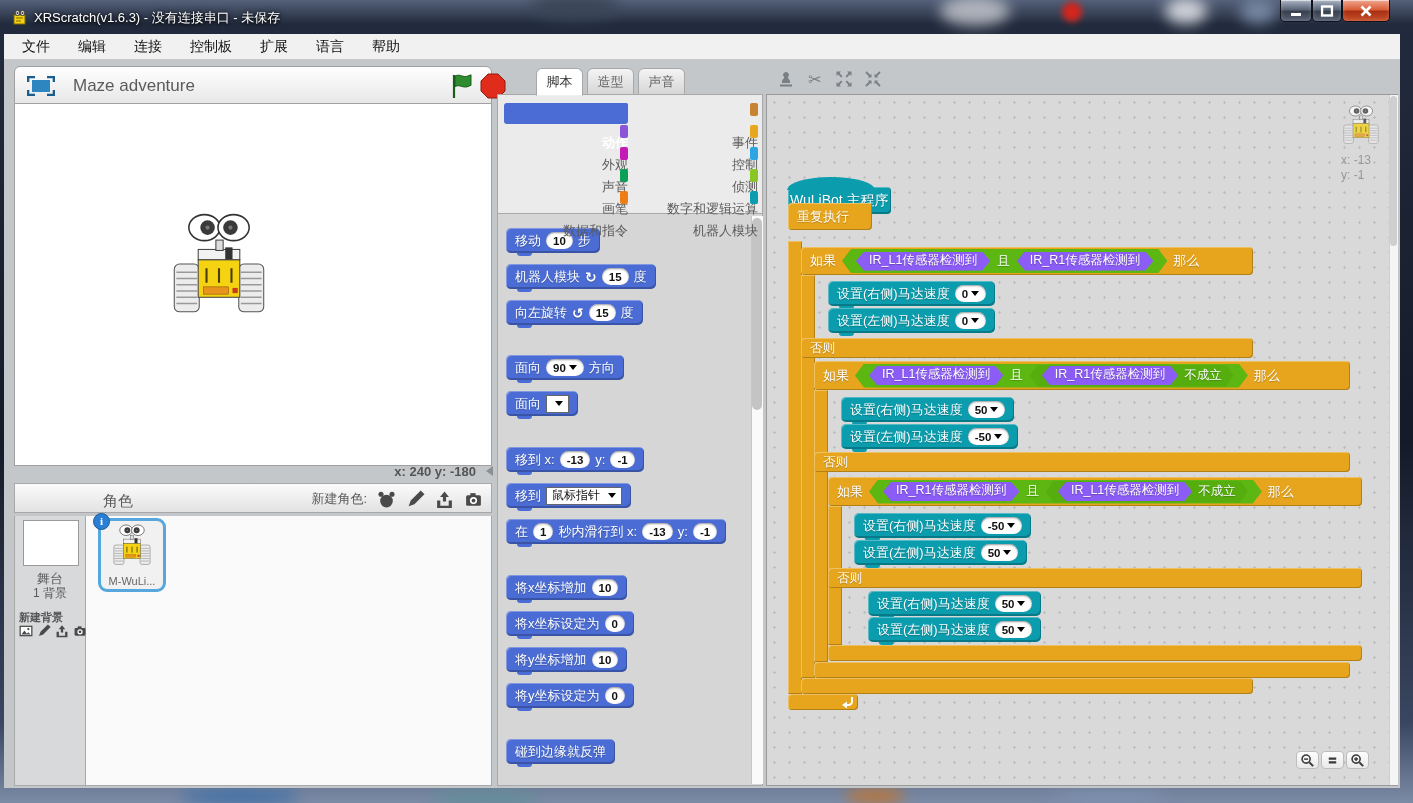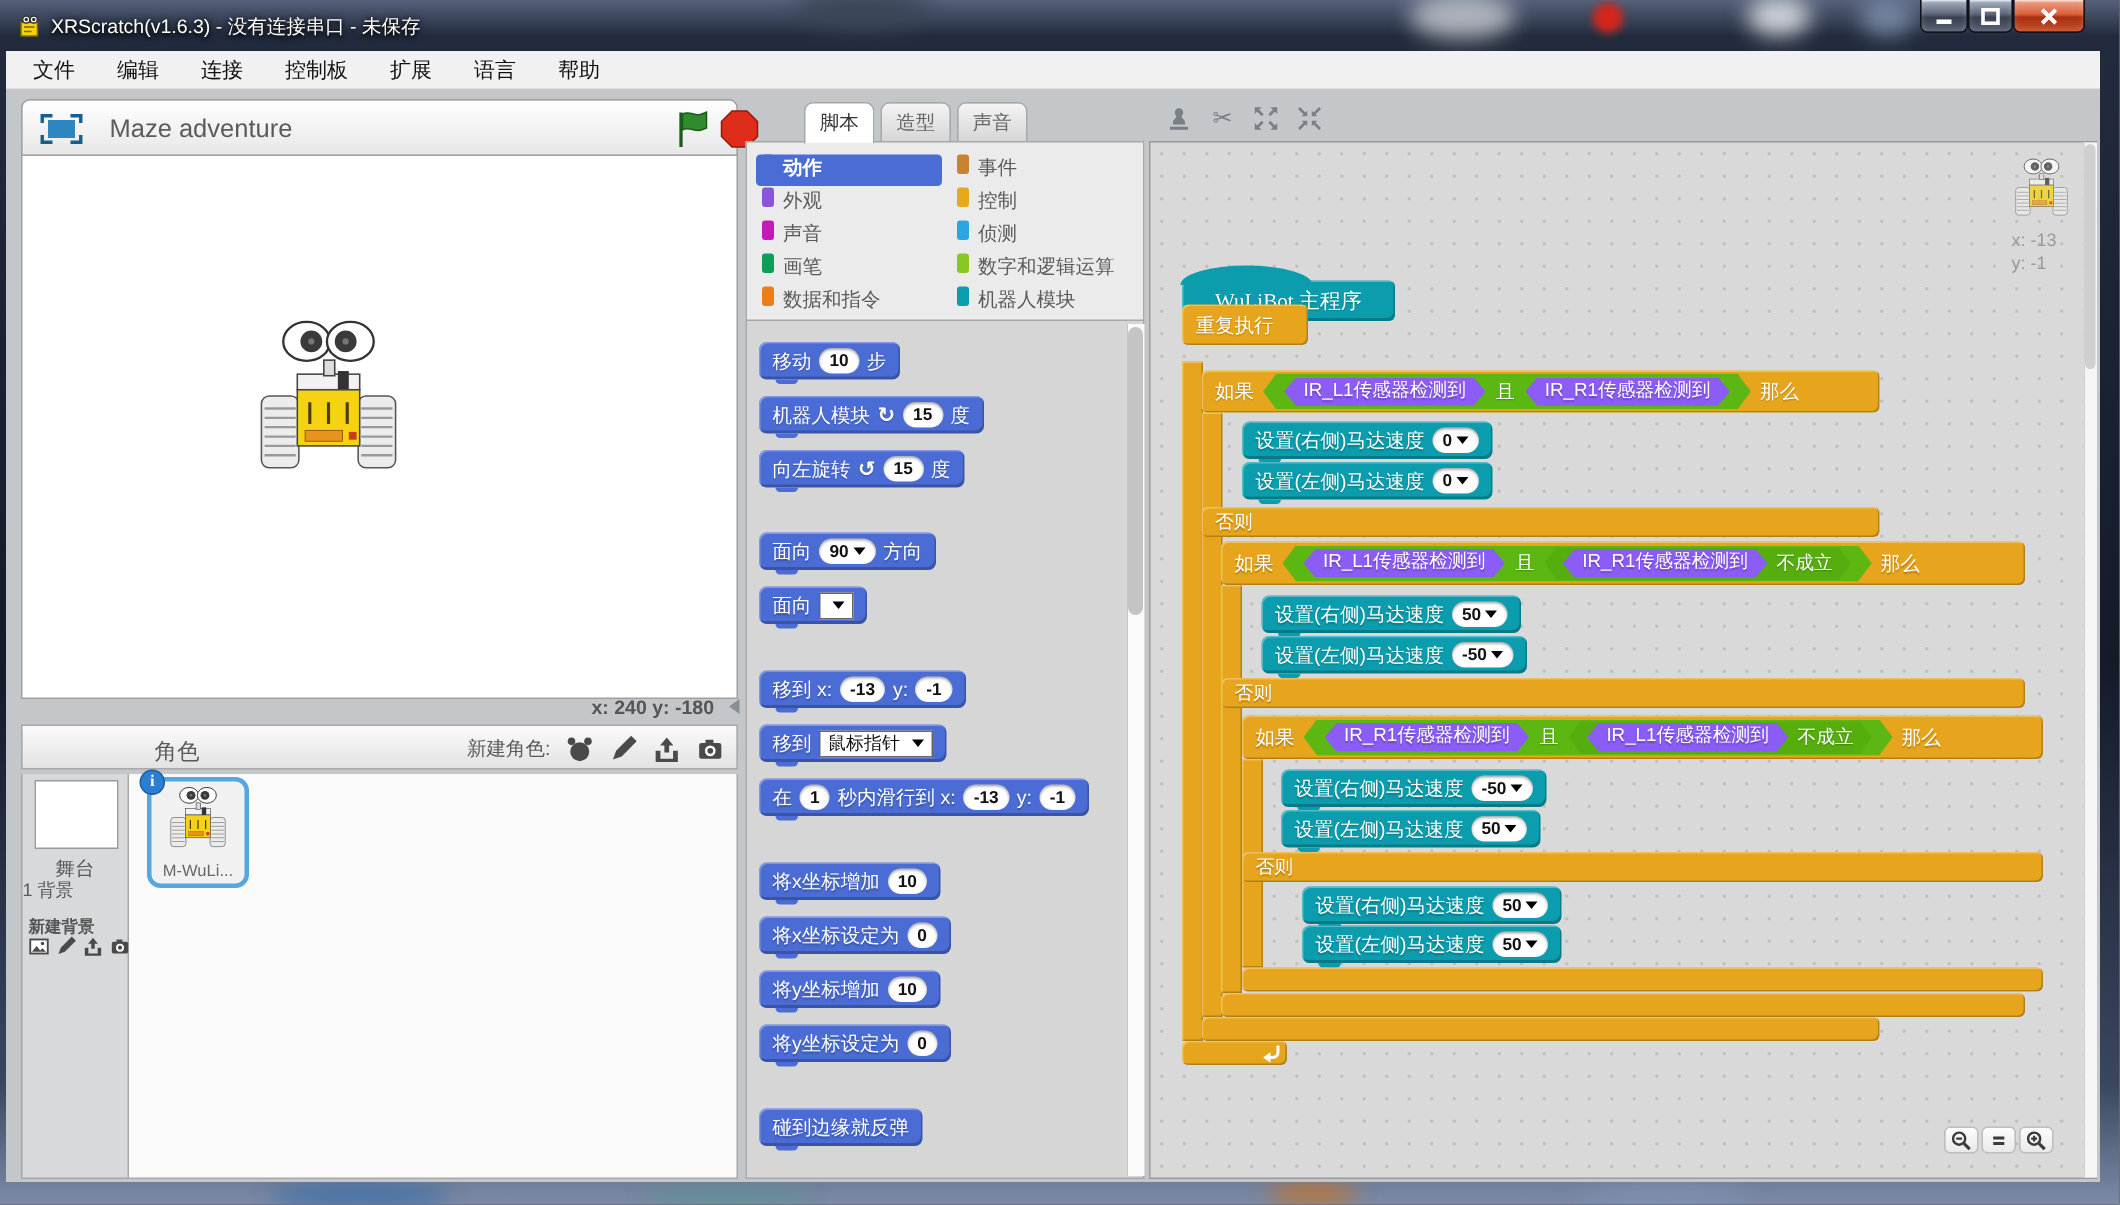--- a/index.html
+++ b/index.html
@@ -37,37 +37,37 @@
   
   #sprites-header { position:absolute; left:14px; top:483px; width:478px; height:30px; background:linear-gradient(#fbfbfb,#e2e2e2);
     border:1px solid #a8a8a8; }
   #sprites-header .hlabel { position:absolute; left:88px; top:8px; font-size:15px; color:#5a5a5a; }
   #new-sprite { position:absolute; right:8px; top:5px; display:flex; align-items:center; gap:9px; }
   #new-sprite .nlabel { font-size:13px; color:#5a5a5a; }
   .tool-ic { width:20px; height:20px; display:inline-flex; align-items:center; justify-content:center; cursor:pointer; }
   #stage-col { position:absolute; left:14px; top:516px; width:72px; height:270px; background:#d7d9da; border:1px solid #a8a8a8; border-top:none; }
   #stage-thumb { position:absolute; left:8px; top:4px; width:56px; height:46px; background:#fff; border:1px solid #9a9a9a; }
   #stage-col .slabel { position:absolute; left:0; top:54px; width:70px; text-align:center; font-size:13px; color:#5a5a5a; }
-  #stage-col .scount { position:absolute; left:0; top:69px; width:70px; font-size:12px; color:#5a5a5a; }
+  #stage-col .scount { position:absolute; left:0; top:69px; width:70px; text-align:center; font-size:12px; color:#5a5a5a; }
   #stage-col .nb { position:absolute; left:4px; top:94px; font-size:11px; font-weight:bold; color:#555; }
   #stage-col .nbicons { position:absolute; left:4px; top:108px; display:flex; gap:4px; }
   #stage-col .nbicons .tool-ic { width:14px; height:14px; }
   #sprite-list { position:absolute; left:86px; top:516px; width:406px; height:270px; background:#fafafa; border:1px solid #a8a8a8; border-left:none; border-top:none; }
   #sprite-card { position:absolute; left:12px; top:2px; width:68px; height:74px; border:3px solid #55a7dd; border-radius:9px; background:#f1f1f1; }
   #sprite-card .sname { position:absolute; left:0; bottom:2px; width:100%; text-align:center; font-size:11px; color:#666; }
   #info-badge { position:absolute; left:-8px; top:-8px; width:17px; height:17px; border-radius:50%; background:#2a7fd4; border:1px solid #1a5c9e;
     color:#fff; font-size:11px; font-weight:bold; font-family:"Liberation Serif","DejaVu Serif",serif; text-align:center; line-height:15px; }
   #info-badge::after { content:'i'; }
 
   
   .tab { position:absolute; top:68px; width:47px; height:27px; border:1px solid #a8a8a8; border-radius:6px 6px 0 0;
     font-size:13px; color:#666; display:flex; align-items:center; justify-content:center; background:linear-gradient(#f4f4f4,#d6d6d6); cursor:pointer;margin-left:36px; }
   .tab.sel { background:#fff; color:#333; height:28px; z-index:3; border-bottom:1px solid #efefef; }
   #cat-panel { position:absolute; left:497px; top:94px; width:266px; height:120px; background:#ebebeb; border:1px solid #a8a8a8; z-index:2; }
-  .cat { position:absolute; width:124px; height:21px; display:flex; align-items:flex-start; gap:6px; padding-left:4px; border-radius:3px; cursor:pointer; }
+  .cat { position:absolute; width:124px; height:21px; display:flex; align-items:flex-end; gap:18px; padding-left:4px; border-radius:3px; cursor:pointer;flex-direction:column; }
   .cat .chip { width:8px; height:13px; border-radius:2px; flex:none; }
   .cat .clabel { font-size:13px; color:#5a5a5a; white-space:nowrap; }
   .cat.sel .clabel { color:#fff; font-weight:bold; }
   #blocks-area { position:absolute; left:497px; top:214px; width:266px; height:572px; background:#d6d6d6; border:1px solid #a8a8a8; border-top:none; }
   #pal-scroll-track { position:absolute; left:751px; top:216px; width:12px; height:568px; background:#fafafa; border-left:1px solid #c6c6c6; }
   #pal-scroll-thumb { position:absolute; left:752px; top:218px; width:10px; height:192px; background:#c4c4c4; border-radius:5px; }
 
   
   .sb { position:absolute; display:inline-flex; align-items:center; gap:5px; height:25px; padding:0 9px; border-radius:5px;
     color:#fff; font-size:13px; white-space:nowrap; text-shadow:0 1px 1px rgba(0,0,0,.25);
@@ -90,22 +90,22 @@
   .bar, .spine { position:absolute; box-shadow:inset 1px 1px 0 rgba(255,255,255,.3), inset -1px -1px 0 rgba(0,0,0,.22); }
   .bar { border-radius:4px; display:flex; align-items:center; padding:0 9px; gap:6px; color:#fff; font-size:13px; white-space:nowrap;
     text-shadow:0 1px 1px rgba(0,0,0,.25); cursor:pointer; }
   .spine { cursor:pointer; }
   .hexa { clip-path:polygon(9px 0,calc(100% - 9px) 0,100% 50%,calc(100% - 9px) 100%,9px 100%,0 50%);
     display:inline-flex; align-items:center; gap:7px; padding:3px 14px; background:#5cb712; height:24px; font-size:12.5px; }
   .hexs { clip-path:polygon(8px 0,calc(100% - 8px) 0,100% 50%,calc(100% - 8px) 100%,8px 100%,0 50%);
     display:inline-flex; align-items:flex-start; padding:0 13px; background:#8b5cf6; height:19px; font-size:12.5px; }
   .hexn { clip-path:polygon(8px 0,calc(100% - 8px) 0,100% 50%,calc(100% - 8px) 100%,8px 100%,0 50%);
     display:inline-flex; align-items:center; gap:6px; padding:2px 12px; background:#55ad0e; height:22px; font-size:12.5px; }
-  .hat { position:absolute; height:27px; border-radius:4px; display:flex; align-items:center; padding:0 22px; color:#fff; font-size:14px;
-    text-shadow:0 1px 1px rgba(0,0,0,.25); box-shadow:inset 1px 1px 0 rgba(255,255,255,.3), inset -1px -2px 0 rgba(0,0,0,.22); cursor:pointer;font-family:Liberation Serif, serif; }
+  .hat { position:absolute; height:27px; border-radius:4px; display:flex; align-items:center; padding:0 2px; color:#fff; font-size:14px;
+    text-shadow:0 1px 1px rgba(0,0,0,.25); box-shadow:inset 1px 1px 0 rgba(255,255,255,.3), inset -1px -2px 0 rgba(0,0,0,.22); cursor:pointer; }
   .hat::before { content:''; position:absolute; top:-10px; left:-1px; width:88px; height:13px; background:inherit;
     border-radius:50% 50% 0 0 / 100% 100% 0 0; }
   #canvas-xy { position:absolute; font-size:12px; color:#999; }
   #zoom-ctrls { position:absolute; left:1296px; top:751px; display:flex; gap:2px; }
   .zbtn { width:23px; height:18px; background:linear-gradient(#fdfdfd,#e9e9e9); border:1px solid #bdbdbd; border-radius:4px;
     display:flex; align-items:center; justify-content:center; cursor:pointer; }
   #rpane-scroll-track { position:absolute; left:1389px; top:95px; width:9px; height:690px; background:#f5f5f5; border-left:1px solid #cfcfcf; }
   #rpane-scroll-thumb { position:absolute; left:1390px; top:96px; width:7px; height:150px; background:#cfcfcf; border-radius:4px; }
 
   .lbl { white-space:nowrap; }

